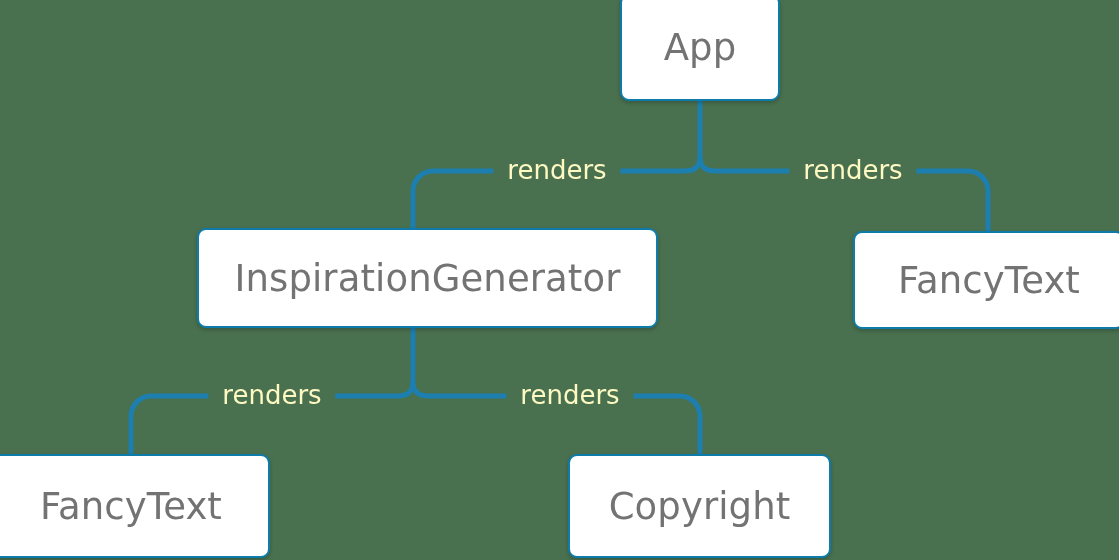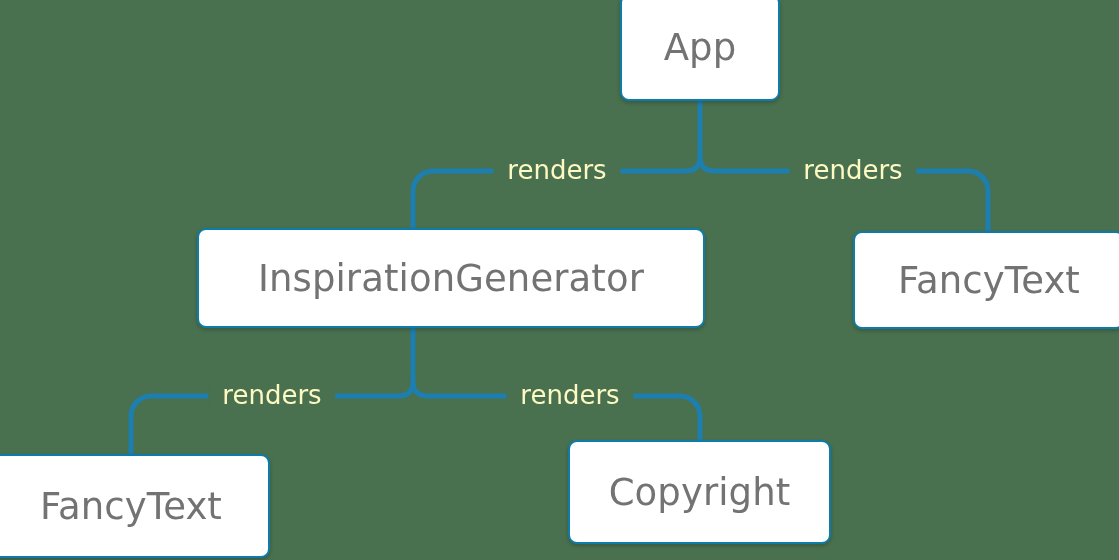--- a/index.html
+++ b/index.html
@@ -50,24 +50,24 @@
     font-size: 26px;
     line-height: 1;
     white-space: nowrap;
     transform: translate(-50%, -50%);
     z-index: 3;
     font-weight: 500;
   }
 
   
   #node-app        { left: 620px;  top: -6px;  width: 160px; height: 107px; }
-  #node-inspgen    { left: 197px;  top: 228px; width: 508px; height: 100px; }
+  #node-inspgen    { left: 197px;  top: 228px; width: 461px; height: 100px; }
   #node-fancy-right{ left: 853px;  top: 231px; width: 272px; height: 98px;  }
   #node-fancy-left { left: -8px;   top: 454px; width: 278px; height: 104px; }
-  #node-copyright  { left: 568px;  top: 440px; width: 263px; height: 104px; }
+  #node-copyright  { left: 568px;  top: 454px; width: 263px; height: 104px; }
 </style>
 </head>
 <body>
 
 <div id="diagram-root">
 
   <svg class="edge-layer" viewBox="0 0 1119 560" width="1119" height="560" fill="none">
     <g stroke="#1d7fb0" stroke-width="5" fill="none" stroke-linecap="butt">
 
       <path d="M700,101 L700,156"></path>

